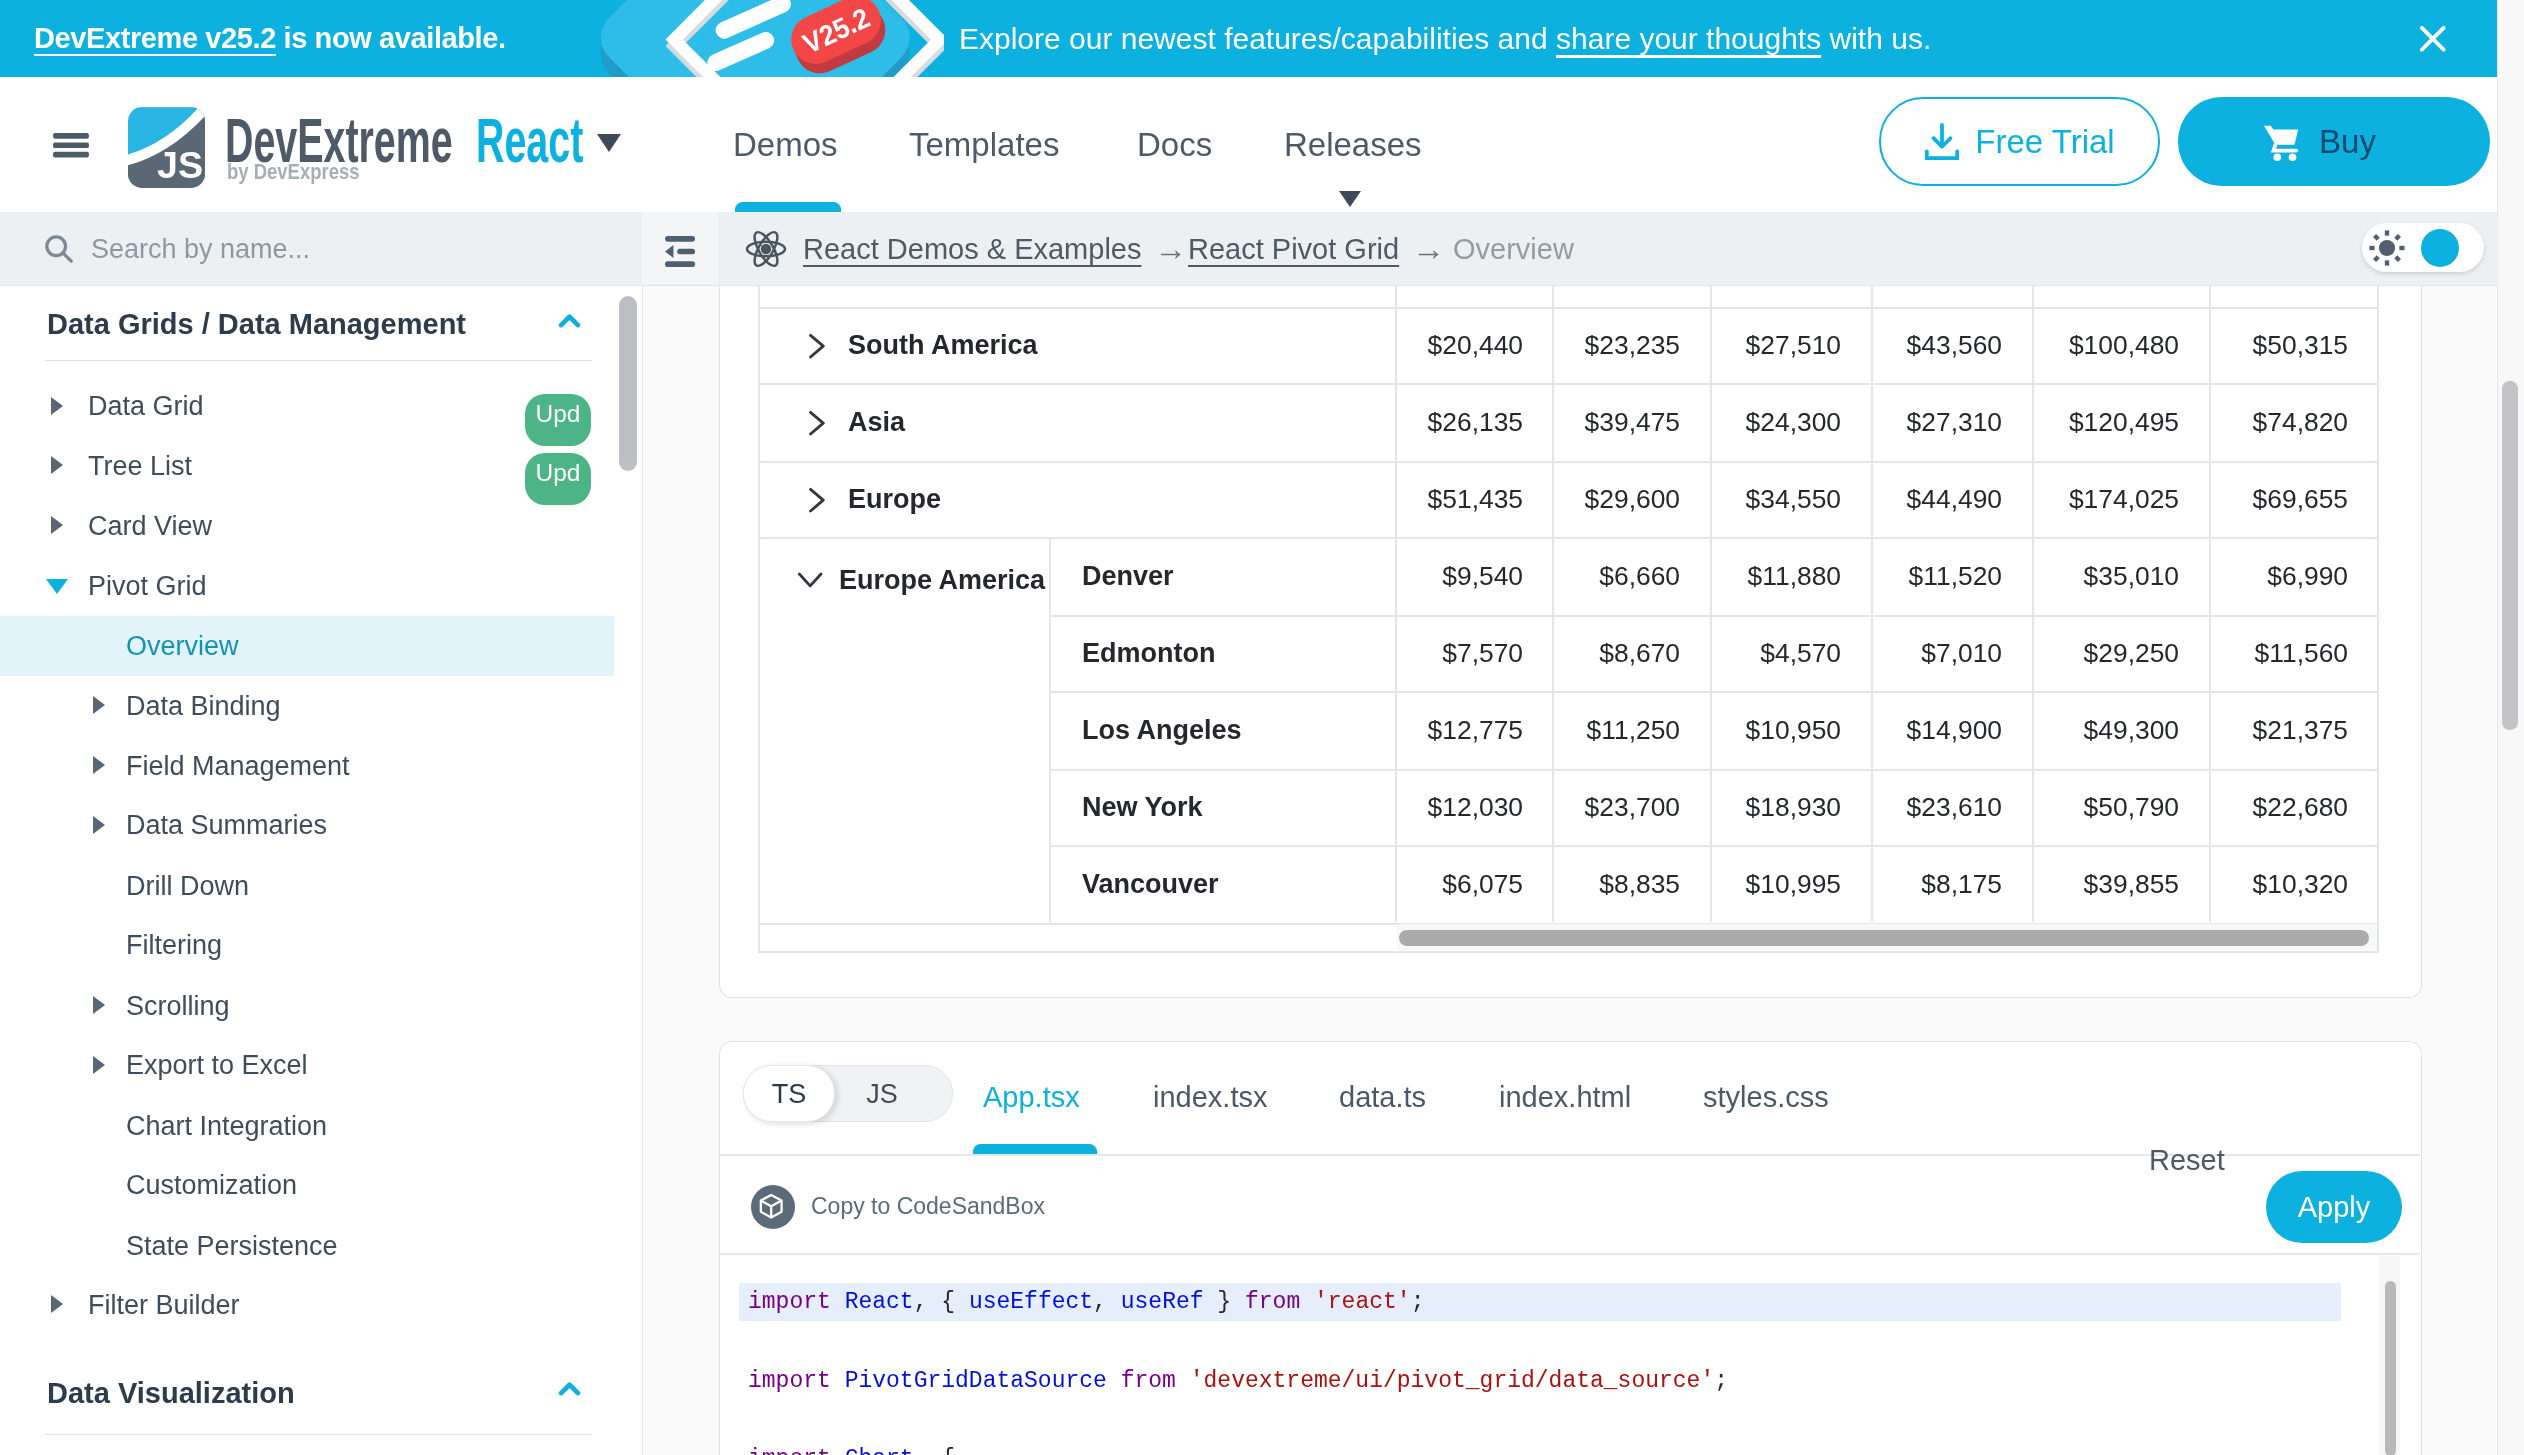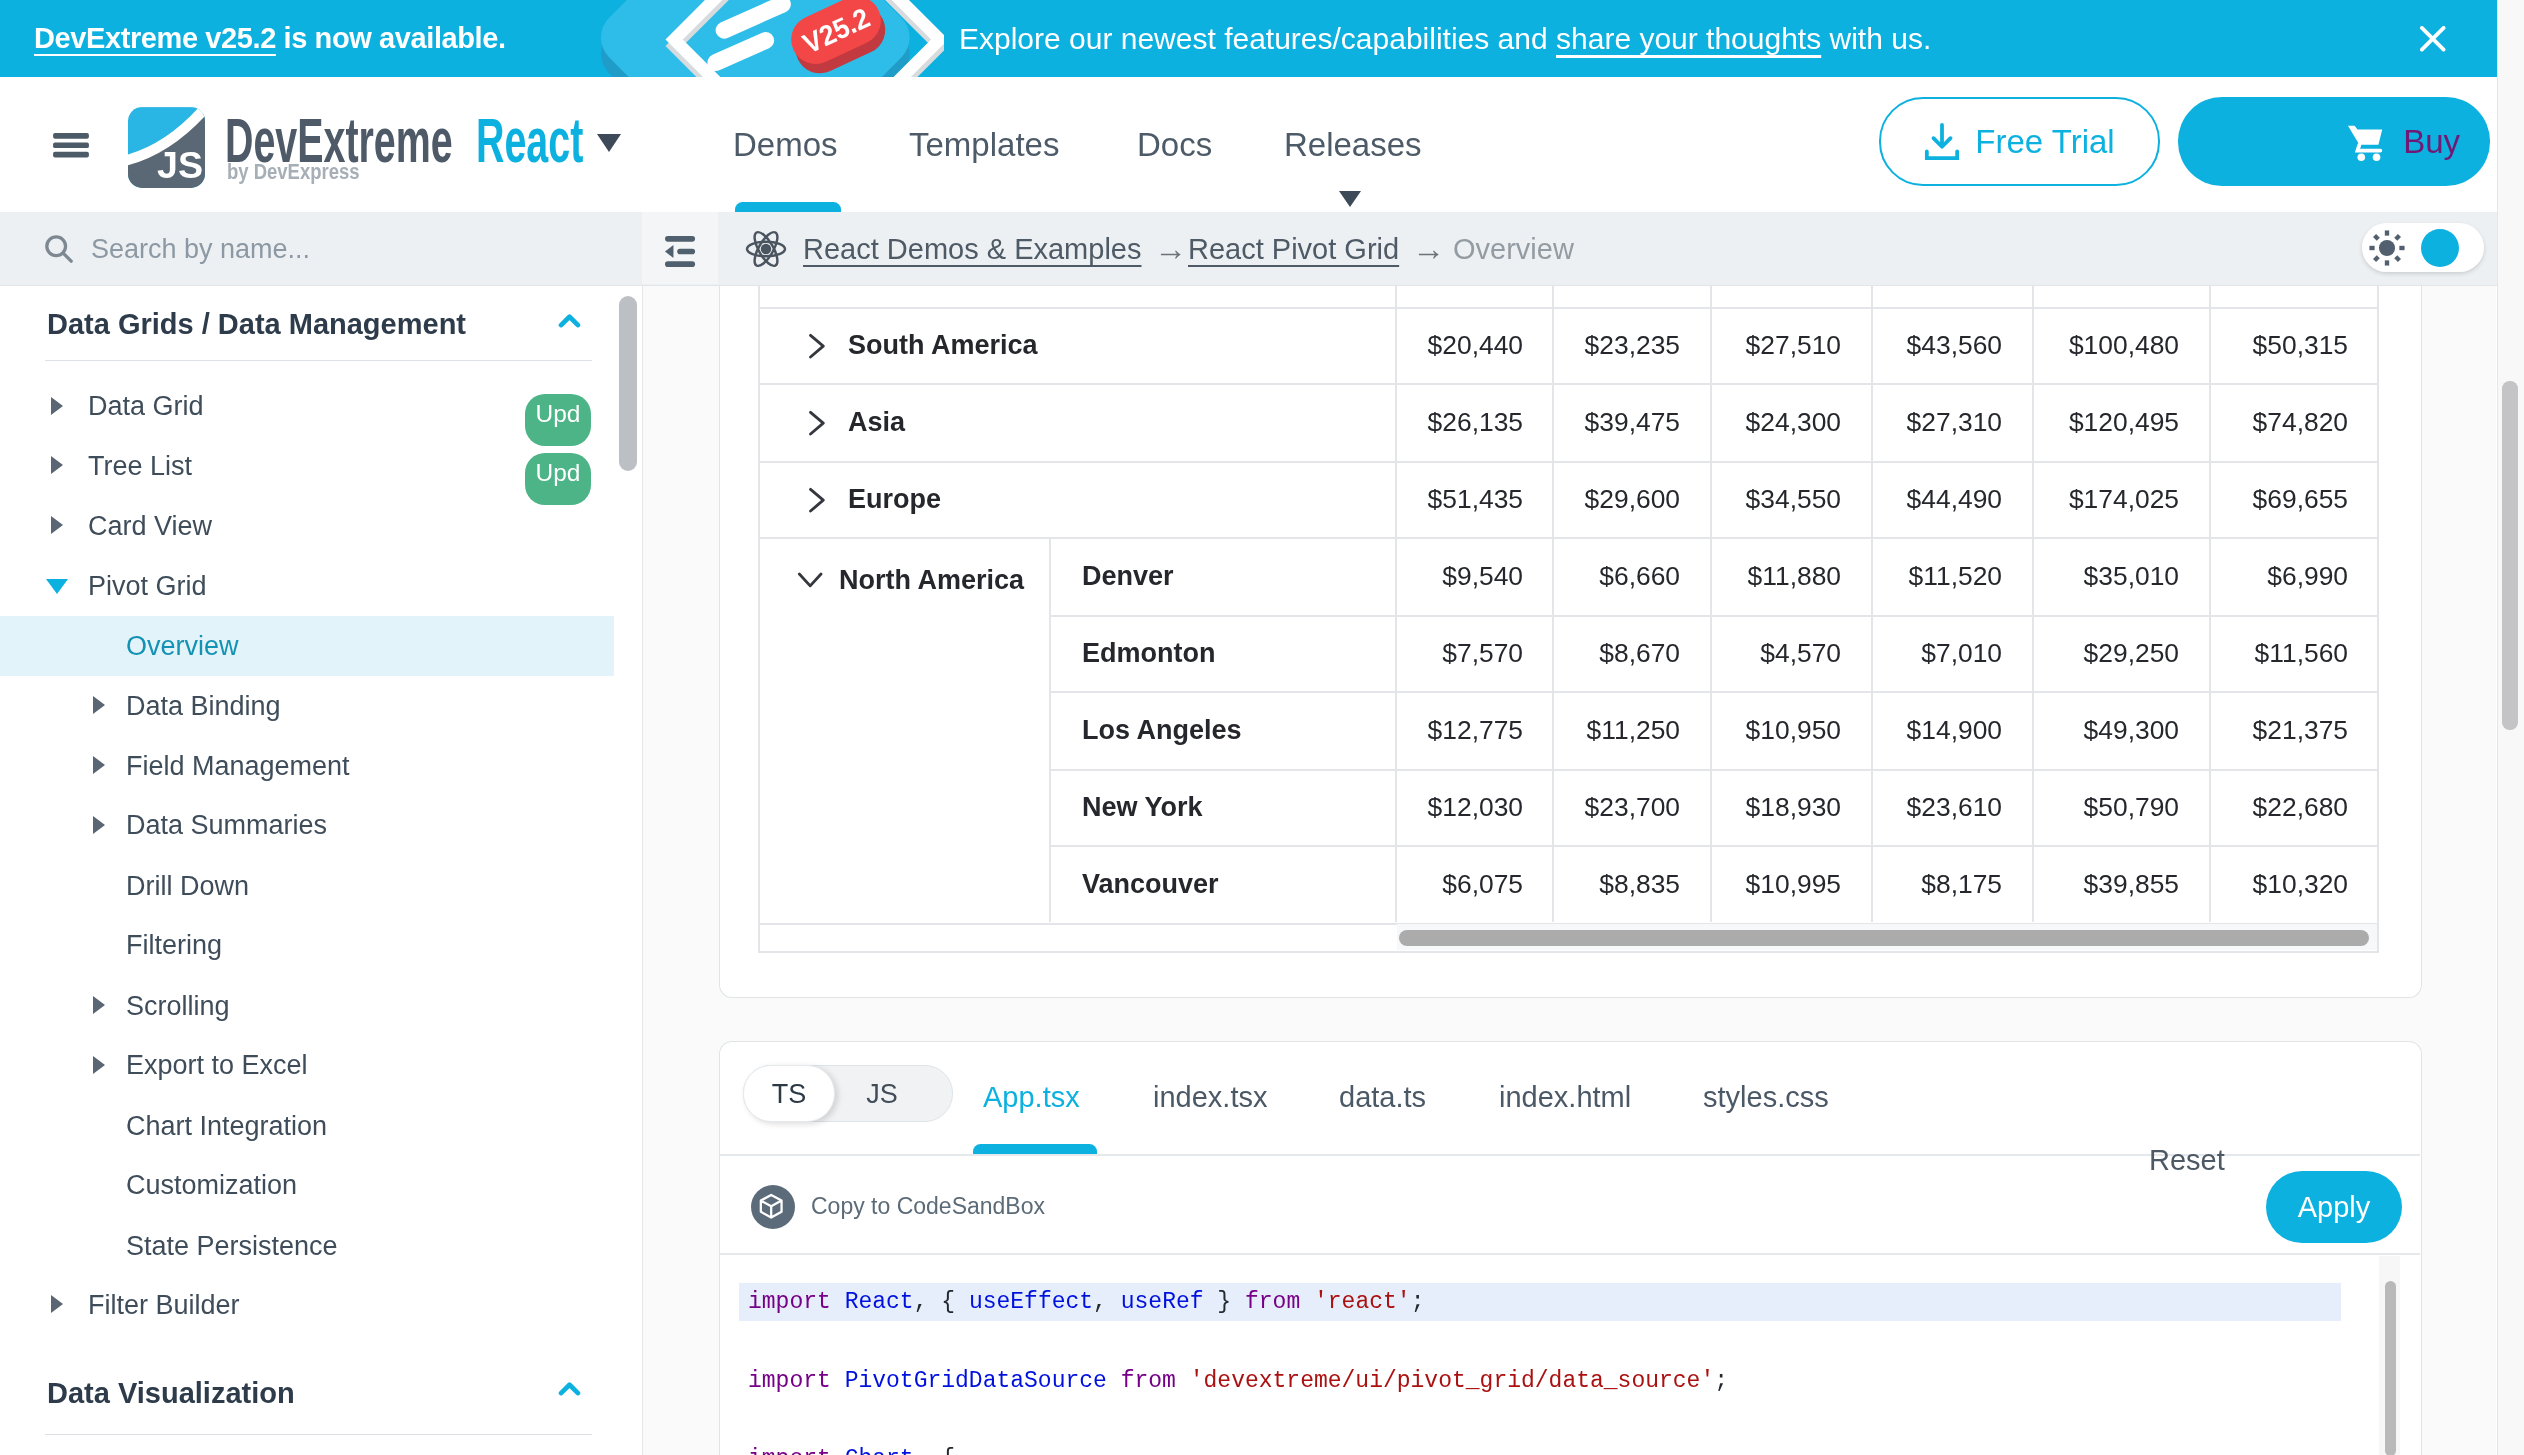--- a/index.html
+++ b/index.html
@@ -11,21 +11,21 @@
   #banner .ltext { left:34px; top:0; height:77px; line-height:77px; color:#fff; font-size:29px; font-weight:bold; letter-spacing:-0.4px; white-space:nowrap; }
   #banner .mtext { left:959px; top:0; height:77px; line-height:77px; color:#fff; font-size:30px; white-space:nowrap; }
   .uline { text-decoration:underline; text-underline-offset:5.7px; }
   
   #header { left:0; top:77px; width:2497px; height:135px; background:#fff; }
   .navitem { position:absolute; top:0; height:135px; line-height:135px; font-size:33px; color:#4d5a67; }
   #nav-demos { left:733px; } #nav-templates { left:909px; } #nav-docs { left:1137px; } #nav-releases { left:1284px; }
   #demos-underline { position:absolute; left:735px; top:125px; width:106px; height:10.4px; background:#0db1e0; border-radius:7.6px 7.6px 0 0; }
   .hbtn { position:absolute; top:20px; height:89px; border-radius:44px; display:flex; align-items:center; justify-content:center; font-size:33px; }
   #freetrial { left:1879px; width:281px; border:2.8px solid #0db1e0; color:#0db1e0; background:#fff; }
-  #buybtn { left:2178px; width:312px; background:#0db1e0; color:#701a75; padding-right:30px;justify-content:flex-end; }
+  #buybtn { left:2178px; width:312px; background:#0db1e0; color:#0c4a6e; padding-right:30px; }
   
   #band { left:0; top:212px; width:2497px; height:74px; background:#edf0f2; border-bottom:1.9px solid #e2e6e9; }
   .bc { top:0; height:74px; line-height:74px; font-size:29px; }
   
   #sidebar { left:0; top:286px; width:642px; height:1170px; background:#fff; }
   .sitem { position:absolute; font-size:27px; color:#3f4d5a; white-space:nowrap; }
   .shdr { position:absolute; font-size:29px; font-weight:bold; color:#2d3b4a; white-space:nowrap; }
   .tri-r { position:absolute; width:0; height:0; border-left:12.3px solid #5a6673; border-top:9.4px solid transparent; border-bottom:9.4px solid transparent; }
   .tri-d { position:absolute; width:0; height:0; border-top:15px solid #0db1e0; border-left:11.3px solid transparent; border-right:11.3px solid transparent; }
   .upd { position:absolute; left:525px; width:66px; height:52px; background:#4db487; color:#fff; border-radius:20px; font-size:24.5px; text-align:center; line-height:40px; }
@@ -242,21 +242,21 @@
       <path d="M8 2.5 L21.5 14 L8 25.5"></path>
     </svg>
   <div class="gtext" style="left:848px;top:408px;">Asia</div>
   <svg class="chev" style="left:803px;top:487px;" viewBox="0 0 28 28" width="26.4" height="26.4">
       <path d="M8 2.5 L21.5 14 L8 25.5"></path>
     </svg>
   <div class="gtext" style="left:848px;top:485px;">Europe</div>
   <svg class="chev" style="left:797px;top:567px;" viewBox="0 0 28 28" width="26.4" height="26.4">
       <path d="M2.5 7.5 L14 20 L25.5 7.5"></path>
     </svg>
-  <div class="gtext" style="left:839px;top:566px;">North America</div>
+  <div class="gtext" style="left:839px;top:566px;">Europe America</div>
   <div class="gtext" style="left:1082px;top:562px;">Denver</div>
   <div class="gtext" style="left:1082px;top:639px;">Edmonton</div>
   <div class="gtext" style="left:1082px;top:716px;">Los Angeles</div>
   <div class="gtext" style="left:1082px;top:793px;">New York</div>
   <div class="gtext" style="left:1082px;top:870px;">Vancouver</div>
   <div class="gval" style="left:1240px;top:332px;">$20,440</div>
     <div class="gval" style="left:1397px;top:332px;">$23,235</div>
     <div class="gval" style="left:1558px;top:332px;">$27,510</div>
     <div class="gval" style="left:1719px;top:332px;">$43,560</div>
     <div class="gval" style="left:1896px;top:332px;">$100,480</div>

